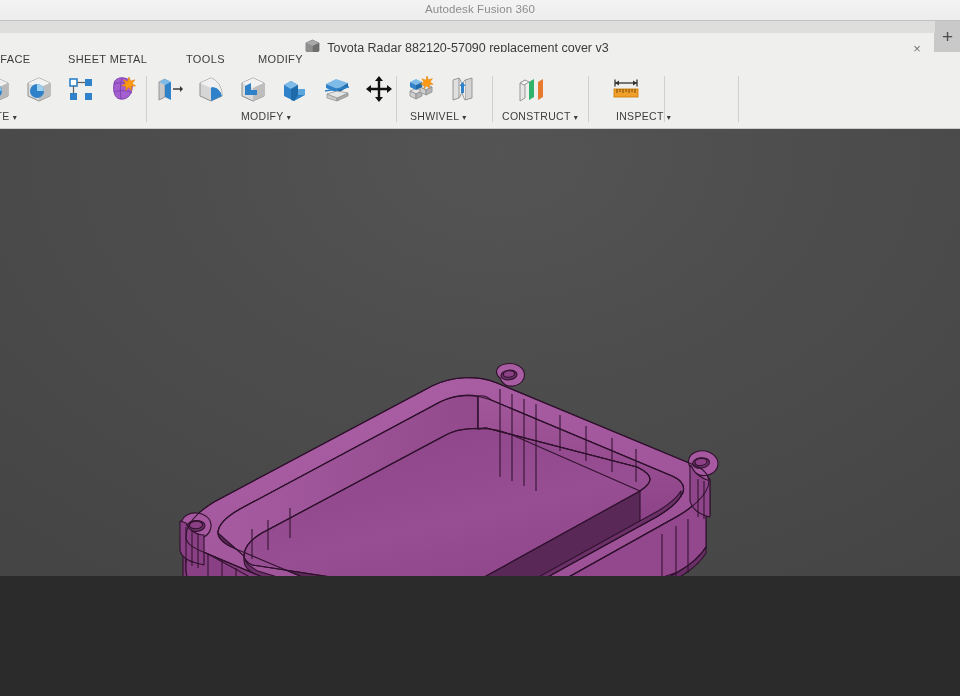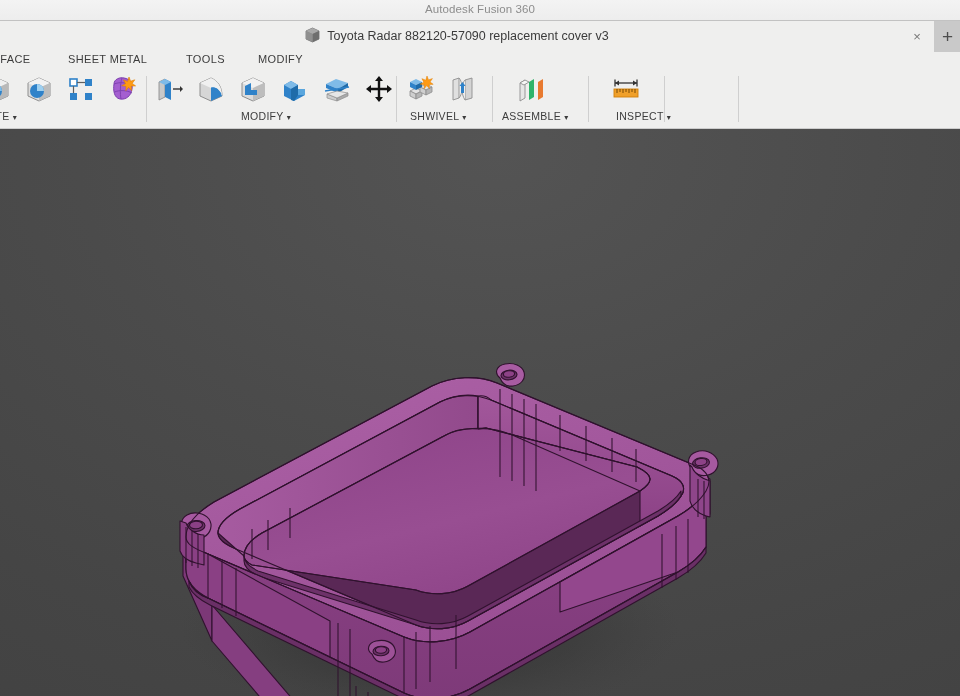--- a/index.html
+++ b/index.html
@@ -6,21 +6,21 @@
     margin: 0;
     padding: 0;
     background: #2b2b2b;
   }
   body {
     font-family: "Liberation Sans", sans-serif;
   }
   #app {
     position: relative;
     width: 960px;
-    height: 696px;
+    height: 576px;
     overflow: hidden;
     background: #fde047;
   }
 
   
   .window-titlebar {
     position: absolute;
     left: 0; top: 0;
     width: 960px;
     height: 20px;
@@ -41,21 +41,21 @@
   .tabstrip {
     position: absolute;
     left: 0; top: 21px;
     width: 960px;
     height: 31px;
     background: #dededd;
     border-bottom: 1px solid #c8c8c8;
   }
   .doc-tab {
     position: absolute;
-    left: 0; top: 0;
+    left: 0; top: 12px;
     width: 934px;
     height: 31px;
     background: #efefee;
     border-right: 1px solid #c9c9c9;
     display: flex;
     align-items: center;
     justify-content: center;
   }
   .doc-tab-inner {
     display: flex;
@@ -392,21 +392,21 @@
           <span>
             <svg width="32" height="30" viewBox="0 0 32 30">
               <polygon points="4,9 9,6 9,24 4,27" fill="#e6e6e6" stroke="#8e8e8e" stroke-width="0.9"></polygon>
               <polygon points="4,9 9,6 13,8 8,11" fill="#f6f6f6" stroke="#8e8e8e" stroke-width="0.9"></polygon>
               <polygon points="13,8 18,5 18,23 13,26" fill="#2fb36a"></polygon>
               <polygon points="22,8 27,5 27,23 22,26" fill="#e87a30"></polygon>
             </svg>
           </span>
         </div>
       </div>
-      <div class="panel-label" style="left:6px"><span>ASSEMBLE</span> <span class="caret">▾</span></div>
+      <div class="panel-label" style="left:6px"><span>CONSTRUCT</span> <span class="caret">▾</span></div>
     </div>
 
     <div class="panel" style="left:592px;width:74px">
       <div class="panel-icons" style="left:15px">
         <div class="tool-btn">
           <span>
             <svg width="32" height="30" viewBox="0 0 32 30">
               <line x1="5" y1="9" x2="27" y2="9" stroke="#333" stroke-width="1.3"></line>
               <line x1="5" y1="5.5" x2="5" y2="12.5" stroke="#333" stroke-width="1.3"></line>
               <line x1="27" y1="5.5" x2="27" y2="12.5" stroke="#333" stroke-width="1.3"></line>

